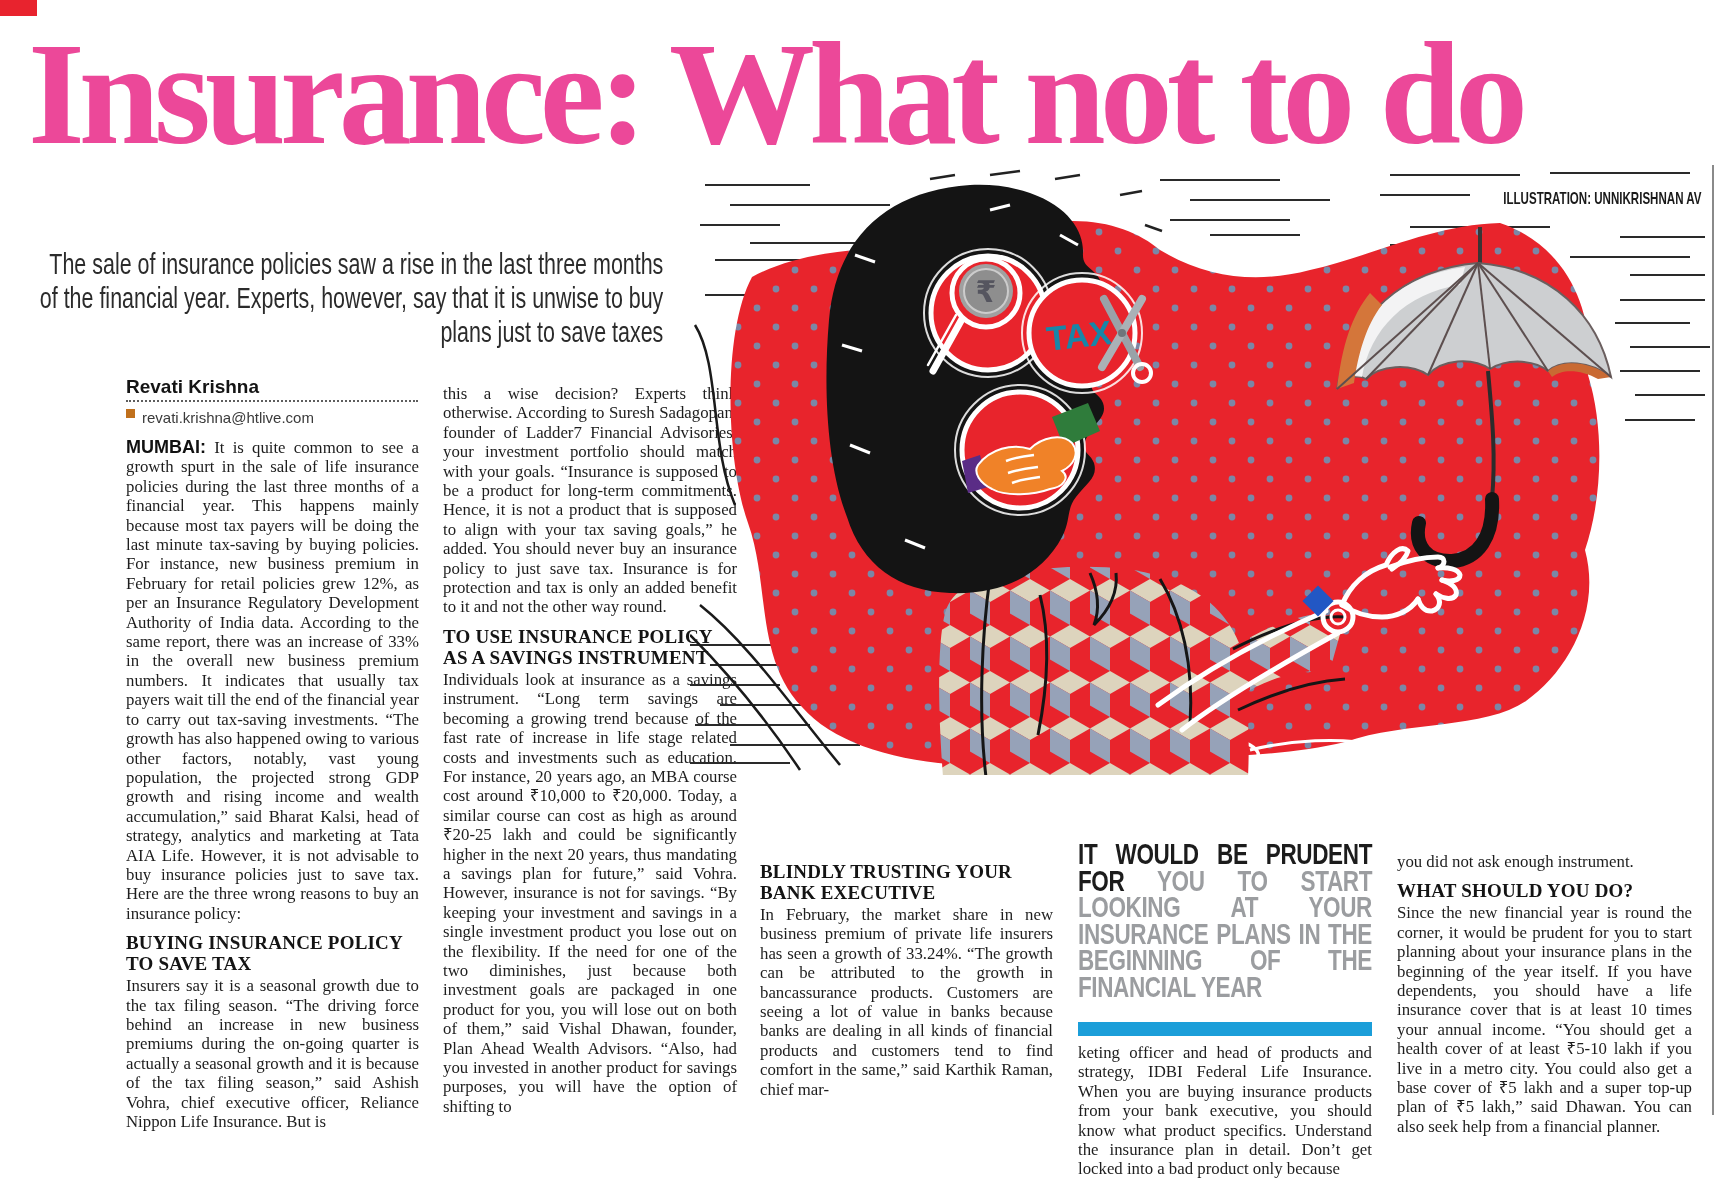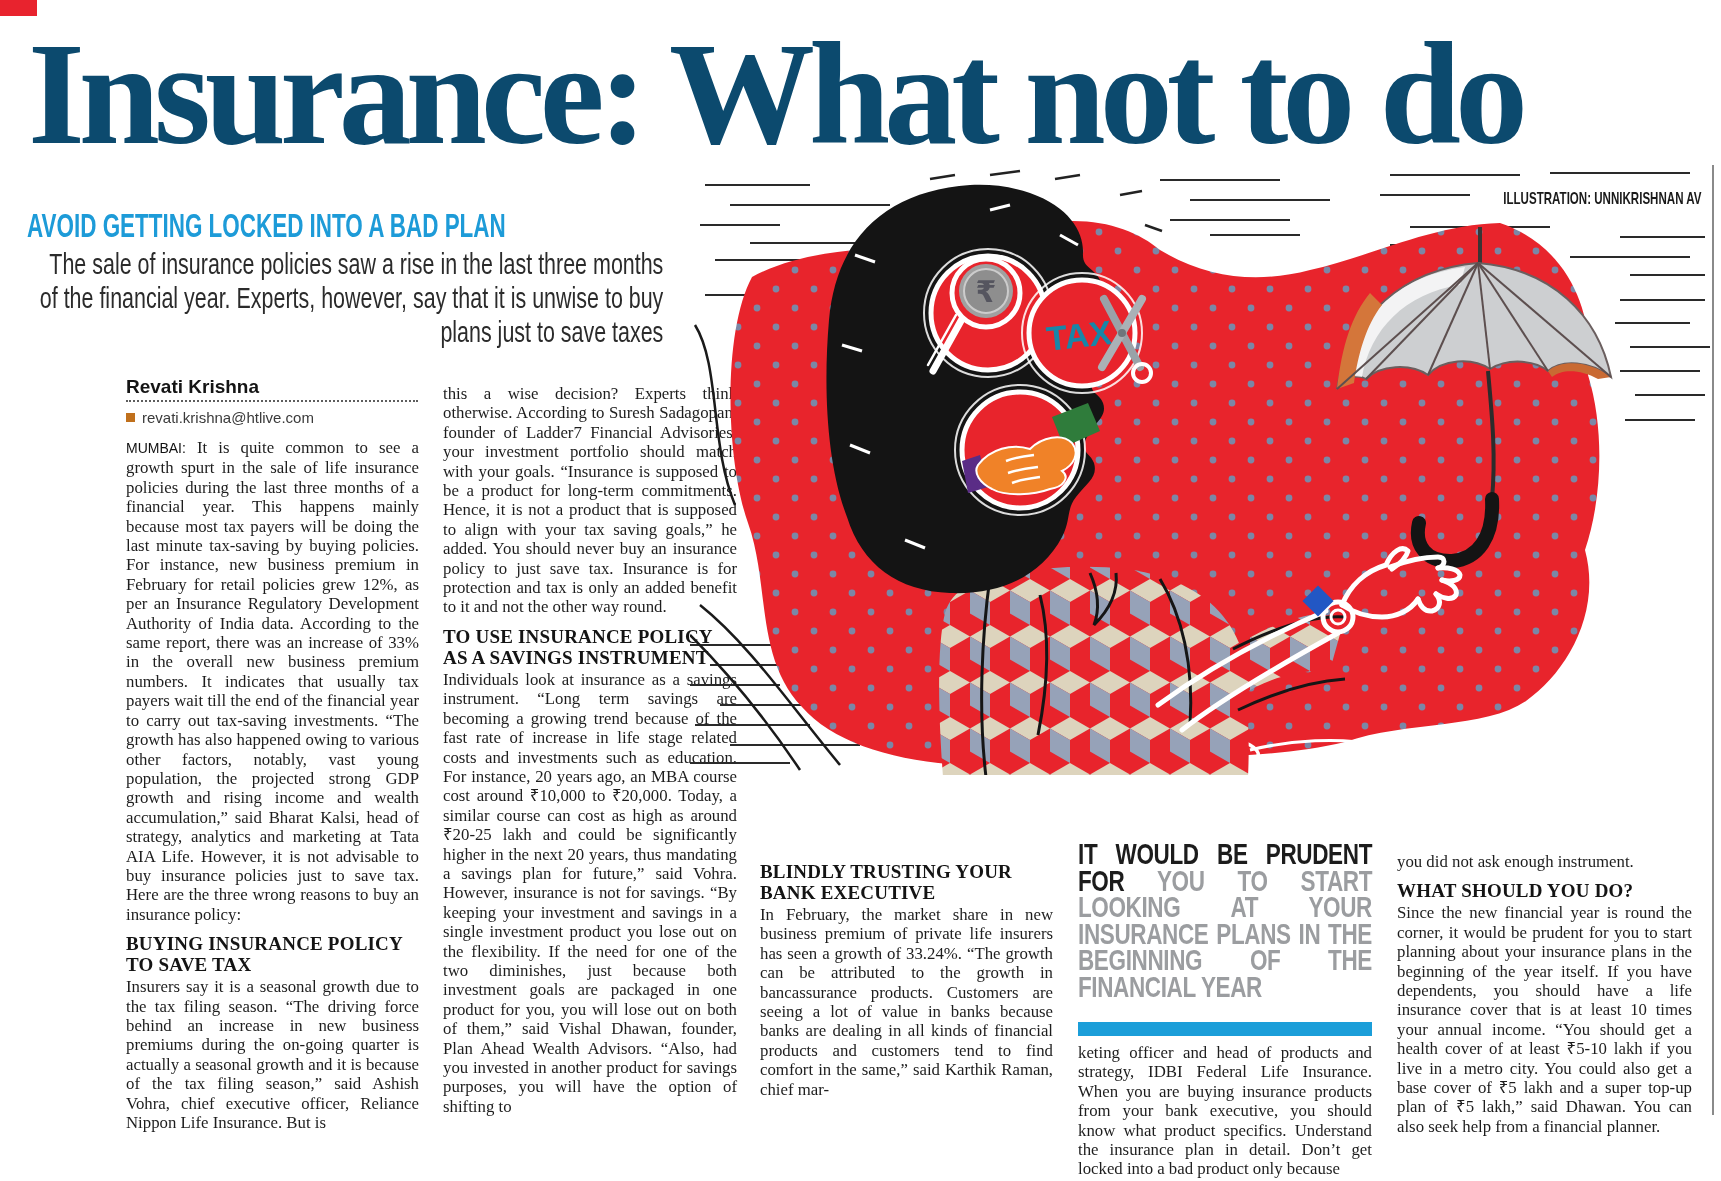--- a/index.html
+++ b/index.html
@@ -1,38 +1,38 @@
 <!DOCTYPE html>
 <html><head>
 <meta charset="utf-8">
 <style>
   html,body{margin:0;padding:0;background:#ffffff;}
   .page{position:relative;width:1721px;height:1181px;background:#fff;overflow:hidden;
         font-family:"Liberation Serif",serif;color:#1d1d1d;}
   .corner-mark{position:absolute;left:0;top:0;width:37px;height:16px;background:#e8232e;}
   .headline{position:absolute;left:28px;top:10px;width:1690px;white-space:nowrap;
         font-family:"Liberation Serif",serif;font-weight:bold;font-size:146px;
-        letter-spacing:-6px;color:#0c4a6e;}
+        letter-spacing:-6px;color:#ec4899;}
   .kicker{position:absolute;left:27px;top:206px;}
   .kicker .scale{display:inline-block;transform:scaleX(0.66);transform-origin:left top;
         white-space:nowrap;font-family:"Liberation Sans",sans-serif;font-weight:bold;
         font-size:34px;color:#1d9bd8;}
   .deck{position:absolute;left:27px;top:247px;text-align:right;}
   .deck .scale{display:block;width:890px;transform:scaleX(0.715);transform-origin:left top;
         font-family:"Liberation Sans",sans-serif;font-size:30px;line-height:34px;color:#2b2b2b;}
   .byline-block{position:absolute;left:126px;top:376px;width:292px;}
   .byline-name{font-family:"Liberation Sans",sans-serif;font-weight:bold;font-size:19px;color:#141414;}
   .byline-rule{border-bottom:2px dotted #5d5d5d;margin:2px 0 7px 0;}
-  .email-row{display:flex;align-items:center;gap:7px;
+  .email-row{display:flex;align-items:flex-start;gap:7px;
         font-family:"Liberation Sans",sans-serif;font-size:15px;color:#3a3a3a;}
   .bullet{width:9px;height:9px;background:#c0701c;flex:0 0 auto;}
   .bodycol{position:absolute;width:293px;font-size:16.8px;line-height:19.4px;
         text-align:justify;color:#1d1d1d;}
   .bodycol p{margin:0;}
-  .dateline{font-family:"Liberation Sans",sans-serif;font-weight:normal;font-size:14px;color:#111;}
+  .dateline{font-family:"Liberation Sans",sans-serif;font-weight:bold;font-size:18px;color:#111;}
   .subhead{font-weight:bold;font-size:19px;line-height:21px;text-align:left;
         margin:9px 0 2px 0;color:#141414;letter-spacing:0.2px;}
   .pullquote .scale{display:block;width:392px;transform:scaleX(0.75);transform-origin:left top;
         font-family:"Liberation Sans",sans-serif;font-weight:bold;font-size:30px;
         line-height:26.5px;letter-spacing:-0.5px;}
   .pq-lead{color:#1c1c1c;}
   .pq-rest{color:#9b9da0;}
   .pq-bar{width:294px;height:14px;background:#1b9ed9;margin-top:22px;}
   .pq-after{margin-top:7px !important;font-family:Liberation Serif, serif;}
   .credit{position:absolute;right:20px;top:189px;text-align:left;}
@@ -44,23 +44,20 @@
 </style>
 </head>
 <body>
 
 <div class="page">
 
   <div class="corner-mark"></div>
 
   <div class="headline">Insurance: What not to do</div>
 
-  <div class="kicker">
-    <span class="scale">AVOID GETTING LOCKED INTO A BAD PLAN</span>
-  </div>
 
   <div class="deck">
     <span class="scale">The sale of insurance policies saw a rise in the last three months of the financial year. Experts, however, say that it is unwise to buy plans just to save taxes</span>
   </div>
 
   <div class="byline-block">
     <div class="byline-name">Revati Krishna</div>
     <div class="byline-rule"></div>
     <div class="email-row">
       <span class="bullet"></span>

